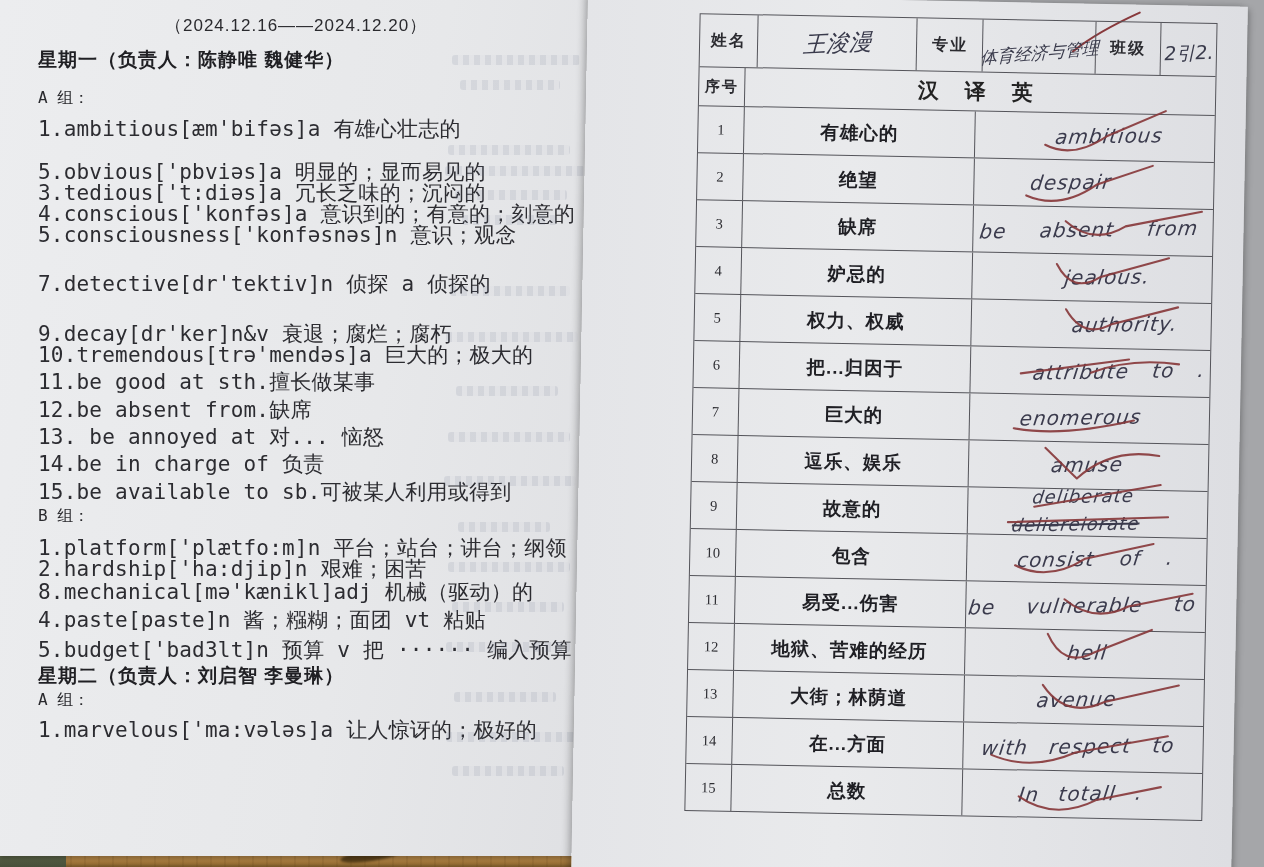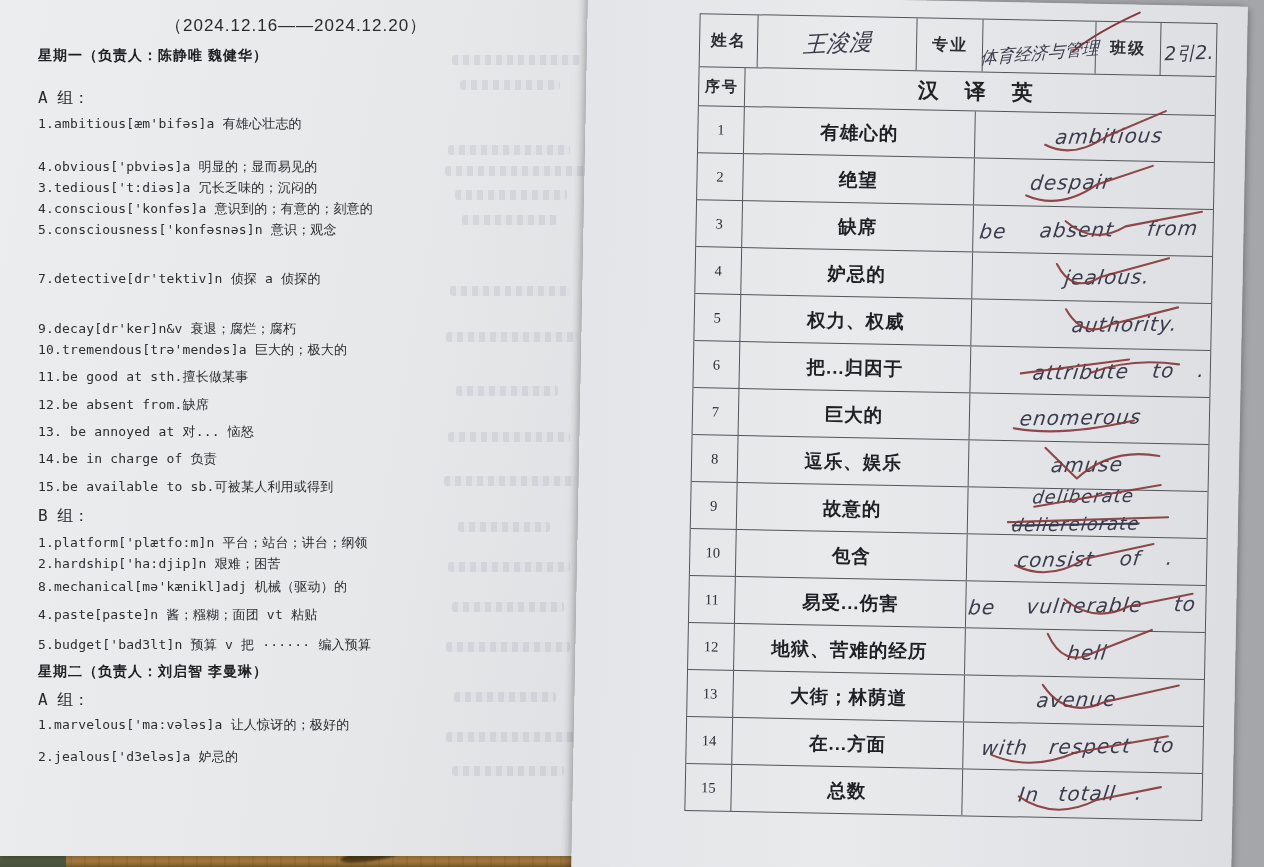--- a/index.html
+++ b/index.html
@@ -40,23 +40,23 @@
   .paper-right{
     left:588px;top:-6px;width:660px;height:900px;
     background:linear-gradient(90deg,#e4e5e8 0%,#e9eaec 40%,#dddee2 100%);
     transform:rotate(1.1deg);transform-origin:top left;
     box-shadow:-4px 0 7px rgba(0,0,0,.20), 2px 3px 6px rgba(0,0,0,.25);
   }
 
   
   .ln{position:absolute;left:38px;color:#2c2c31;white-space:pre;}
   .date-line{font-size:17px;letter-spacing:1px;color:#2a2a2e;}
-  .hdg{font-size:14px;font-weight:bold;letter-spacing:1px;color:#202024;}
+  .hdg{font-size:19px;font-weight:bold;letter-spacing:1px;color:#202024;}
   .grp{font-size:16px;color:#2a2a2e;font-family:"DejaVu Sans Mono",monospace;}
-  .it{font-size:13px;font-family:"DejaVu Sans Mono",monospace;letter-spacing:.2px;}
+  .it{font-size:21px;font-family:"DejaVu Sans Mono",monospace;letter-spacing:.2px;}
 
   .bleed{
     position:absolute;height:10px;border-radius:3px;
     background:repeating-linear-gradient(90deg,rgba(105,115,140,.30) 0 6px,rgba(105,115,140,.06) 6px 11px);
     opacity:.45;filter:blur(.7px);
   }
 
   
   .qtable{position:absolute;left:112px;top:17px;width:516px;border:1.2px solid #54545a;}
   .hrow{display:flex;height:52px;border-bottom:1.2px solid #54545a;}
@@ -107,21 +107,21 @@
     <div class="wood-knot"></div>
   </div>
   <div class="green-strip"></div>
 
   <div class="paper paper-left">
     <div class="ln date-line" style="top:14px;left:165px">（2024.12.16——2024.12.20）</div>
     <div class="ln hdg" style="top:47px">星期一（负责人：陈静唯 魏健华）</div>
     <div class="ln grp" style="top:88px">A 组：</div>
 
     <div class="ln it" style="top:115px">1.ambitious[æm'bifəs]a 有雄心壮志的</div>
-    <div class="ln it" style="top:158px">4.obvious['pbviəs]a 明显的；显而易见的</div>
+    <div class="ln it" style="top:158px">5.obvious['pbviəs]a 明显的；显而易见的</div>
     <div class="ln it" style="top:179px">3.tedious['t:diəs]a 冗长乏味的；沉闷的</div>
     <div class="ln it" style="top:200px">4.conscious['konfəs]a 意识到的；有意的；刻意的</div>
     <div class="ln it" style="top:221px">5.consciousness['konfəsnəs]n 意识；观念</div>
     <div class="ln it" style="top:270px">7.detective[dr'tektiv]n 侦探 a 侦探的</div>
     <div class="ln it" style="top:320px">9.decay[dr'ker]n&amp;v 衰退；腐烂；腐朽</div>
     <div class="ln it" style="top:341px">10.tremendous[trə'mendəs]a 巨大的；极大的</div>
     <div class="ln it" style="top:368px">11.be good at sth.擅长做某事</div>
     <div class="ln it" style="top:396px">12.be absent from.缺席</div>
     <div class="ln it" style="top:423px">13. be annoyed at 对... 恼怒</div>
     <div class="ln it" style="top:450px">14.be in charge of 负责</div>
@@ -130,21 +130,20 @@
     <div class="ln grp" style="top:506px">B 组：</div>
     <div class="ln it" style="top:534px">1.platform['plætfo:m]n 平台；站台；讲台；纲领</div>
     <div class="ln it" style="top:555px">2.hardship['ha:djip]n 艰难；困苦</div>
     <div class="ln it" style="top:578px">8.mechanical[mə'kænikl]adj 机械（驱动）的</div>
     <div class="ln it" style="top:606px">4.paste[paste]n 酱；糨糊；面团 vt 粘贴</div>
     <div class="ln it" style="top:636px">5.budget['bad3lt]n 预算 v 把 ······ 编入预算</div>
 
     <div class="ln hdg" style="top:663px">星期二（负责人：刘启智 李曼琳）</div>
     <div class="ln grp" style="top:690px">A 组：</div>
     <div class="ln it" style="top:716px">1.marvelous['ma:vələs]a 让人惊讶的；极好的</div>
-    <div class="ln it" style="top:748px">2.jealous['d3eləs]a 妒忌的</div>
 
     <div class="bleed" style="left:452px;top:55px;width:128px"></div>
     <div class="bleed" style="left:460px;top:80px;width:100px"></div>
     <div class="bleed" style="left:448px;top:145px;width:122px"></div>
     <div class="bleed" style="left:445px;top:166px;width:140px"></div>
     <div class="bleed" style="left:455px;top:190px;width:112px"></div>
     <div class="bleed" style="left:462px;top:215px;width:95px"></div>
     <div class="bleed" style="left:450px;top:286px;width:120px"></div>
     <div class="bleed" style="left:446px;top:332px;width:132px"></div>
     <div class="bleed" style="left:456px;top:386px;width:102px"></div>

